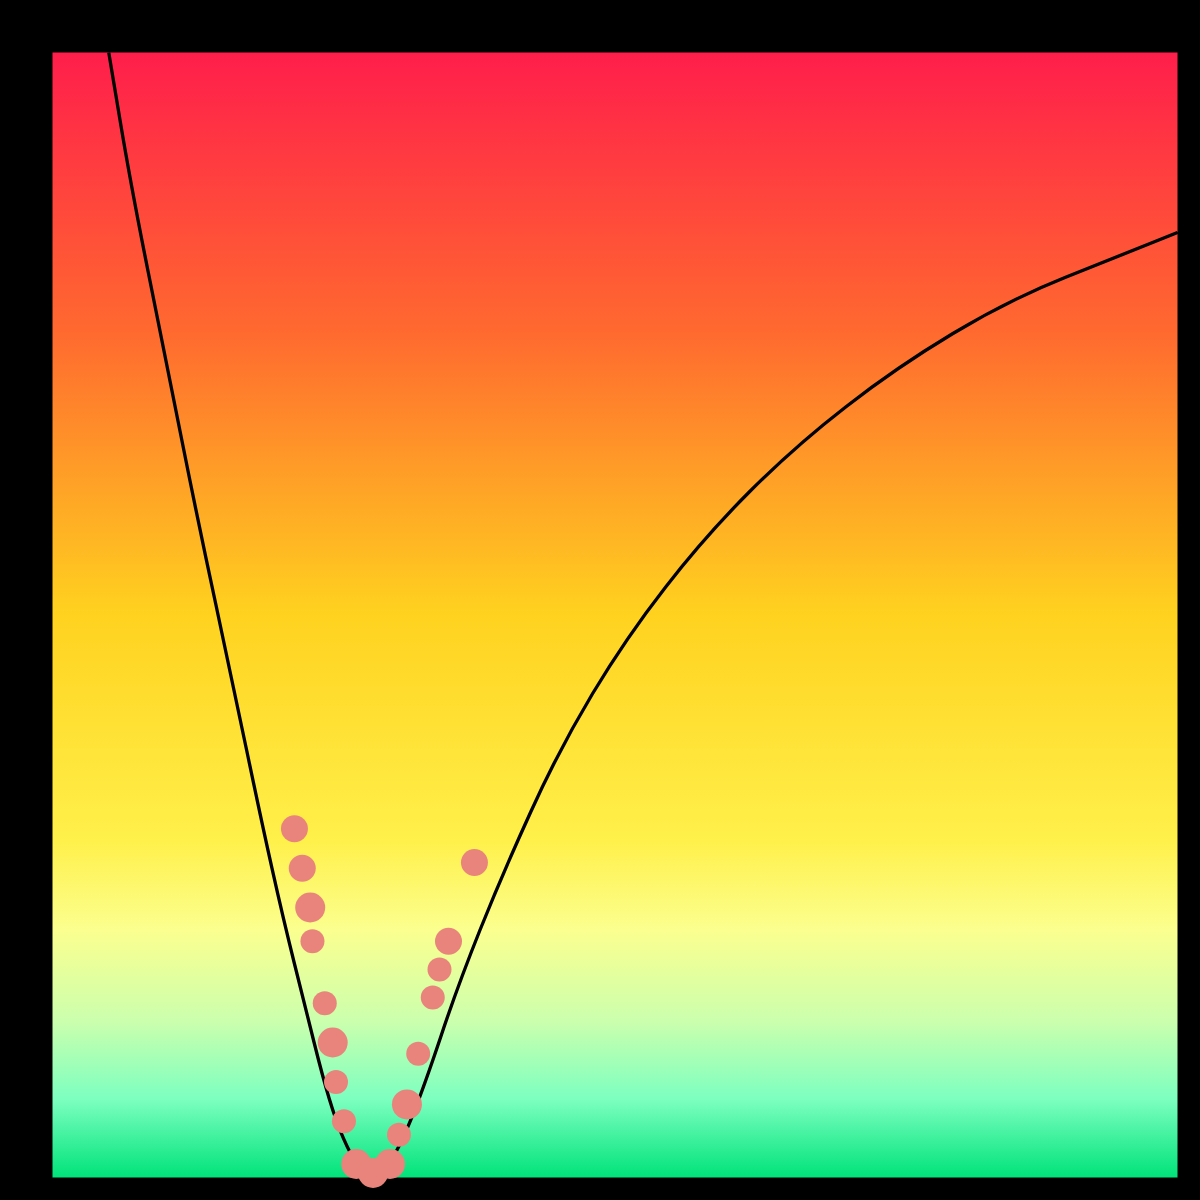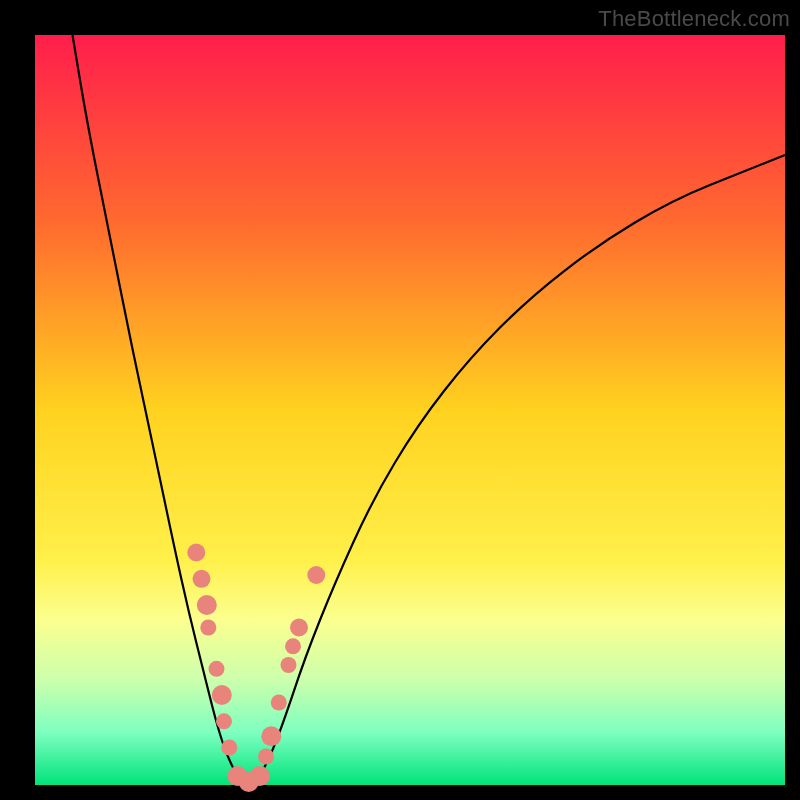--- a/index.html
+++ b/index.html
@@ -71,14 +71,13 @@
         <circle cx="266.0" cy="756.5" r="8" fill="#e9847c"></circle>
         <circle cx="271.3" cy="736.3" r="10" fill="#e9847c"></circle>
         <circle cx="278.8" cy="702.5" r="8" fill="#e9847c"></circle>
         <circle cx="288.5" cy="665.0" r="8" fill="#e9847c"></circle>
         <circle cx="293.0" cy="646.3" r="8" fill="#e9847c"></circle>
         <circle cx="299.0" cy="627.5" r="9" fill="#e9847c"></circle>
         <circle cx="316.3" cy="575.0" r="9" fill="#e9847c"></circle>
       </g>
   </svg>
 
-  <div class="watermark">TheBottleneck.com</div>
 </div>
 
 </body></html>

